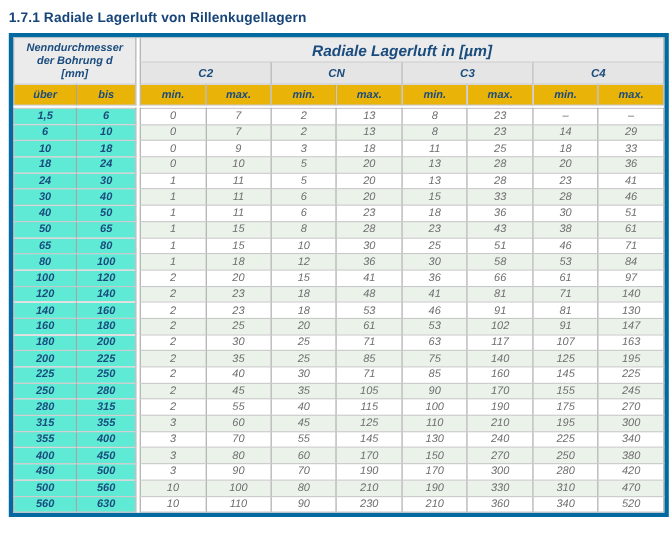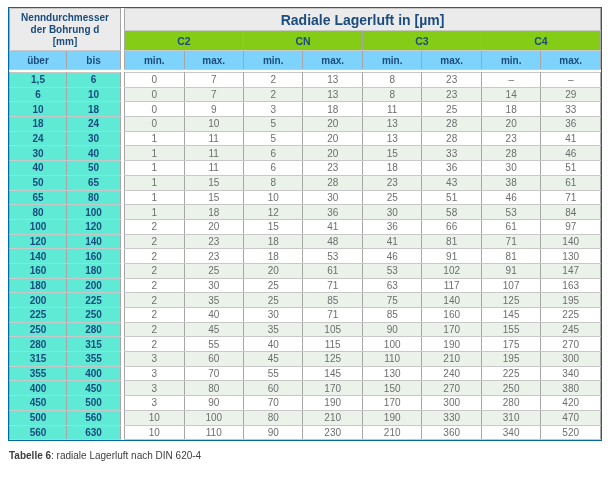--- a/index.html
+++ b/index.html
@@ -16,22 +16,23 @@
   }
   .title {
     font-size: 12.5px;
     font-weight: bold;
     color: #17457a;
     margin: 2px 0 7px 0;
     letter-spacing: 0.1px;
   }
   .frame {
     width: 592px;
-    border: 1px solid #0369a1;
+    border: 4px solid #0369a1;
     box-sizing: content-box;
+    font-style: italic;
   }
   table.clr {
     border-collapse: collapse;
     table-layout: fixed;
     width: 592px;
   }
   table.clr th, table.clr td {
     padding: 0;
     margin: 0;
     text-align: center;
@@ -53,28 +54,28 @@
     padding: 0 10px !important;
   }
   .group {
     background: #ebebeb;
     color: #1b4c7e;
     font-weight: bold;
     font-size: 14px;
     height: 21px;
   }
   .cls {
-    background: #84cc16;
+    background: #e5e5e5;
     color: #1b4c7e;
     font-weight: bold;
     font-size: 10.5px;
     height: 19px;
   }
   .sub {
-    background: #7dd3fc;
+    background: #eab308;
     color: #1b4c7e;
     font-weight: bold;
     font-size: 10px;
     height: 18px;
   }
   
   .gv, .sprow td {
     border: none !important;
     background: #ffffff !important;
   }
@@ -96,20 +97,21 @@
     font-size: 10px;
     color: #3d3d3d;
   }
   .cap-b { font-weight: bold; }
 </style>
 </head>
 <body>
 
 <div class="page">
 
+  <div class="title">1.7.1 Radiale Lagerluft von Rillenkugellagern</div>
 
   <div class="frame">
     <table class="clr">
       <colgroup>
         <col style="width:57px">
           <col style="width:54px">
           <col style="width:4px">
         <col>
           <col>
           <col>
@@ -470,15 +472,14 @@
             <td class="valc">230</td>
             <td class="valc">210</td>
             <td class="valc">360</td>
             <td class="valc">340</td>
             <td class="valc">520</td>
           </tr>
         </tbody>
     </table>
   </div>
 
-  <p class="caption"><span class="cap-b">Tabelle 6</span><span>: radiale Lagerluft nach DIN 620-4</span></p>
 
 </div>
 
 </body></html>

